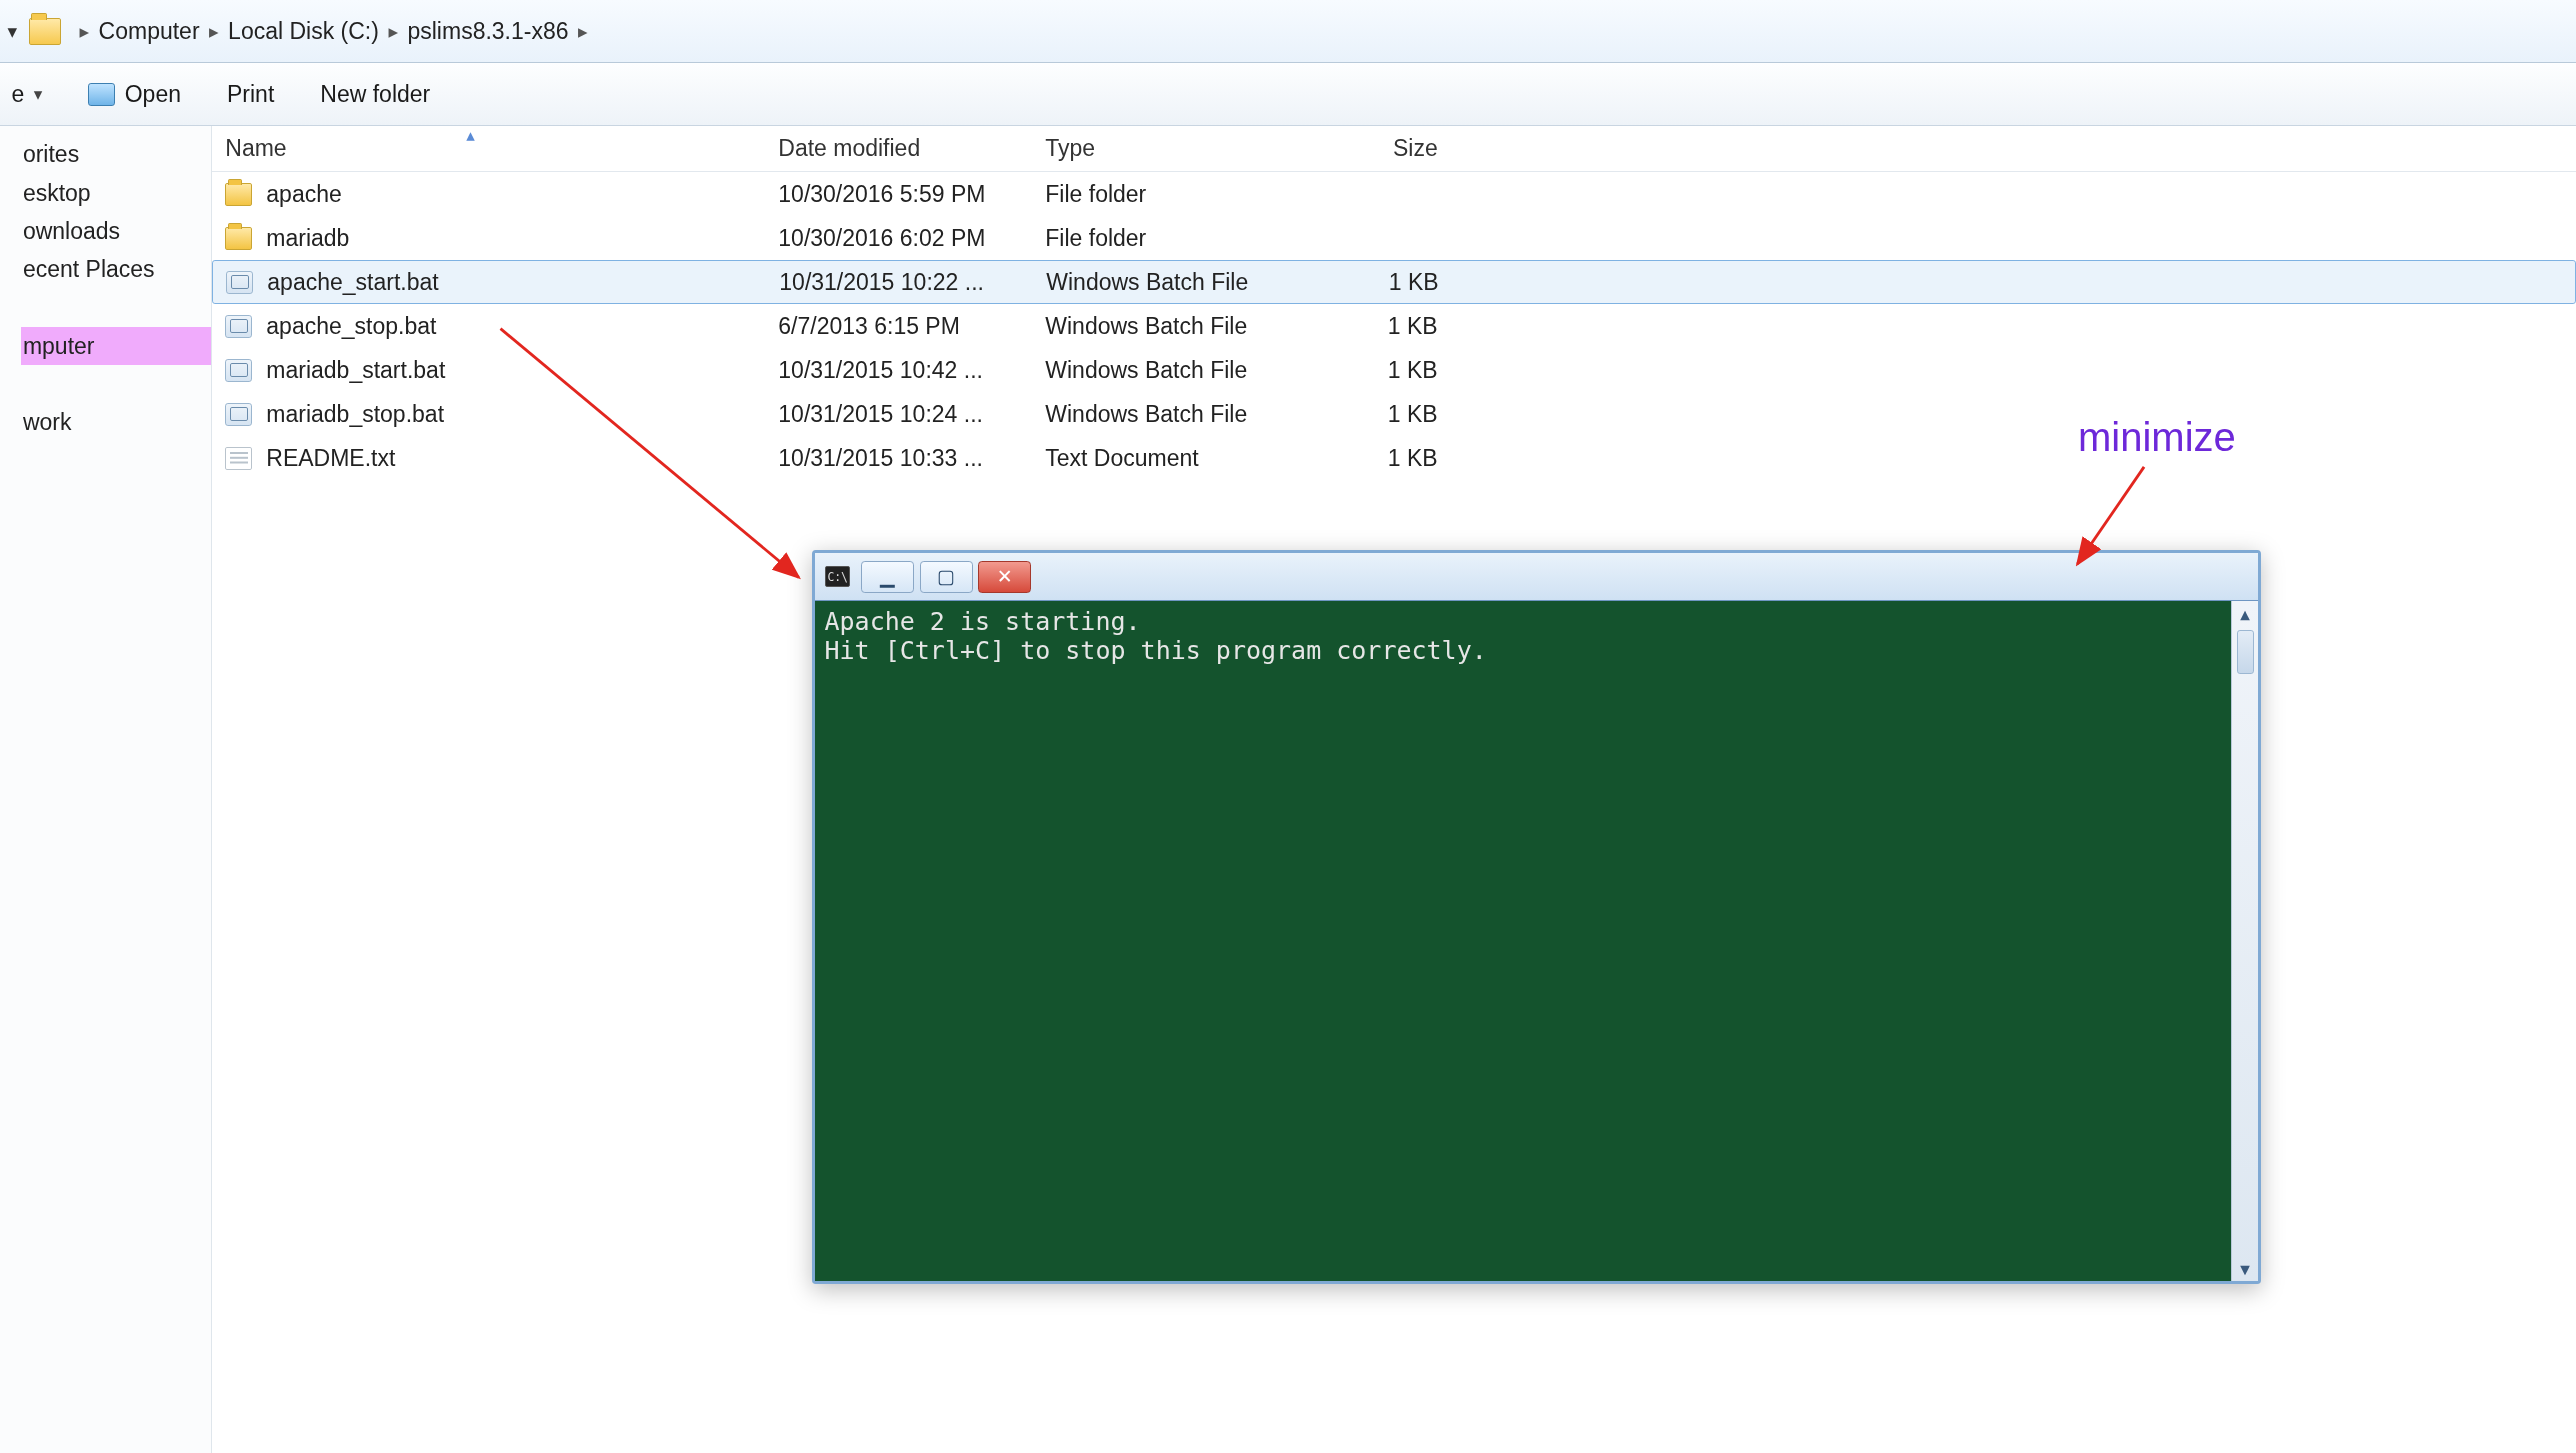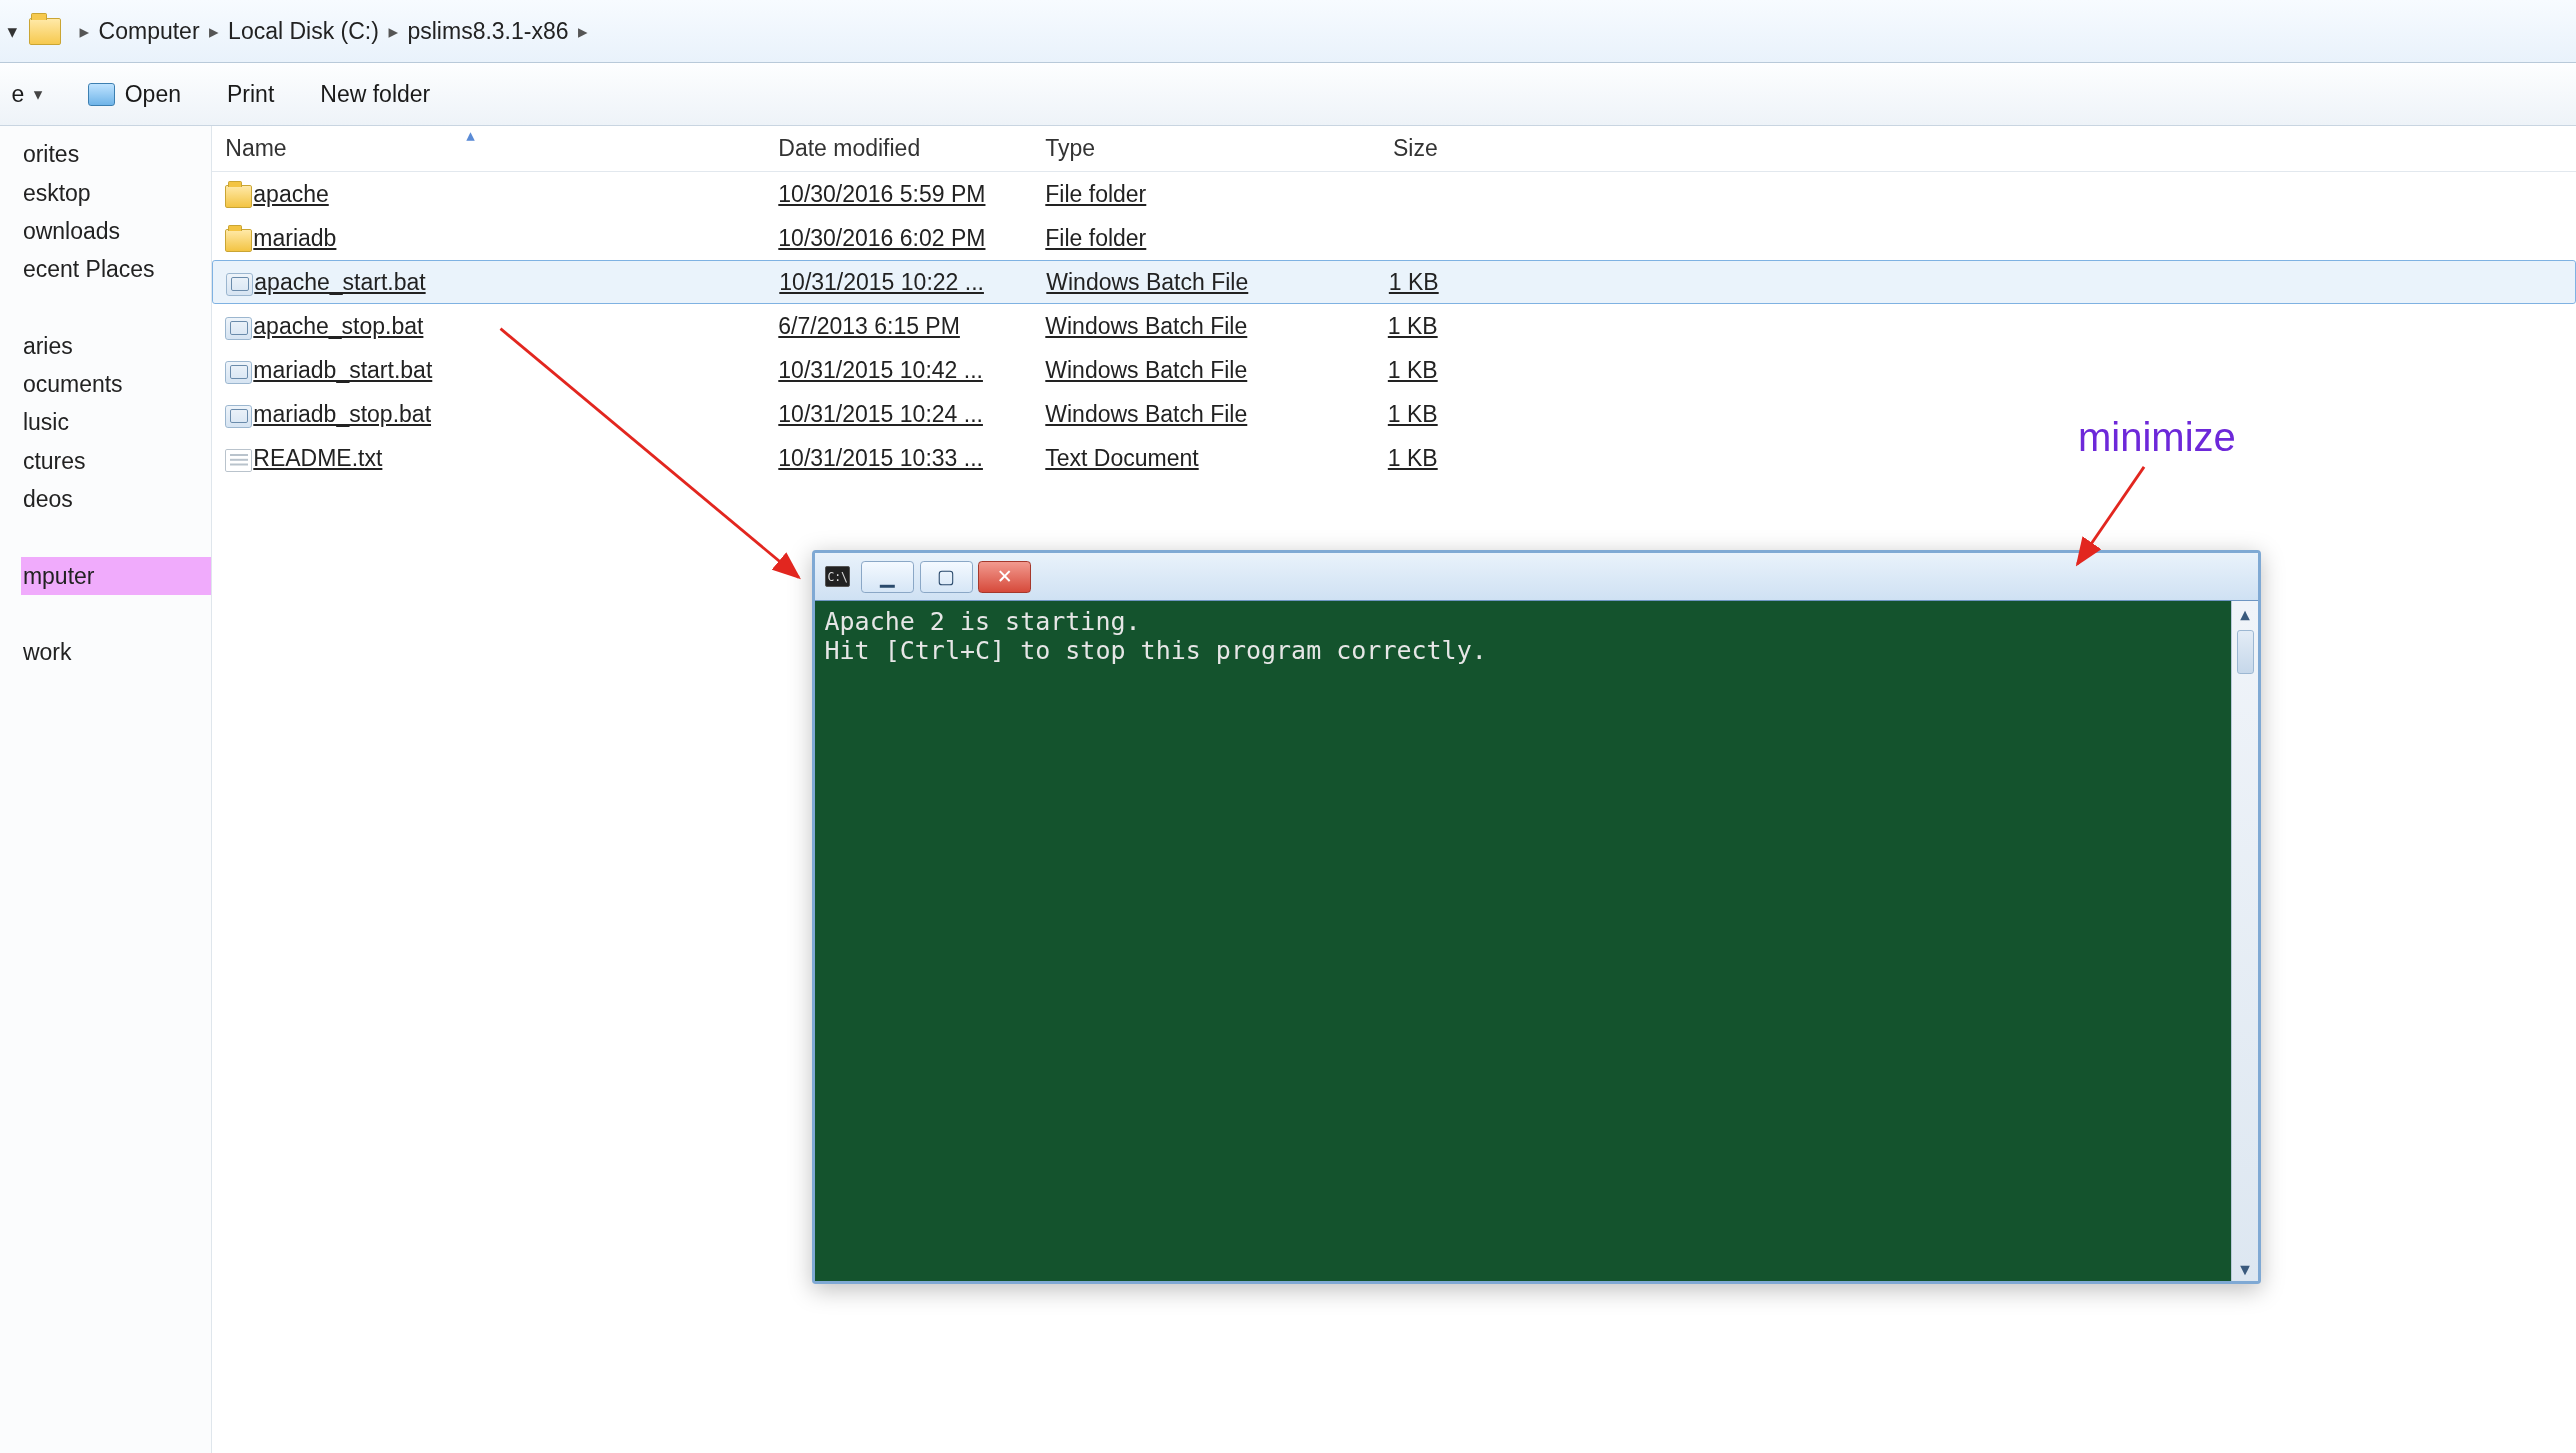--- a/index.html
+++ b/index.html
@@ -69,21 +69,21 @@
   .col.type { width:257px; }
   .col.size { width:162px; justify-content:flex-end; }
   .sort-caret { color:#5a8bd6; font-size:17px; position:relative; top:-13.3px; left:172px;}
   
   .file-row {
     display:flex; align-items:center; height:44px; color:#222;
   }
   .file-row.selected {
     background:#eaf3fb; border:1px solid #7fb2e2; border-radius:2.9px;
   }
-  .cell { padding:0 13.3px; display:flex; align-items:flex-end; gap:1px;text-decoration:underline; }
+  .cell { padding:0 13.3px; display:flex; align-items:center; gap:14px; }
   .cell.name { width:553px; }
   .cell.date { width:267px; }
   .cell.type { width:257px; }
   .cell.size { width:162px; justify-content:flex-end; }
   .ico { width:27px; height:23px; flex:0 0 27px; }
   .ico.folder { background:linear-gradient(#ffe9a8,#f3c443); border:1px solid #caa533; border-radius:1.9px; position:relative;}
   .ico.folder::before{content:"";position:absolute;top:-4.8px;left:1.9px;width:11.4px;height:4.8px;background:#f3c443;border:1px solid #caa533;border-bottom:none;border-radius:1.9px 1.9px 0 0;}
   .ico.bat { background:linear-gradient(#eef4fa,#d6e4f2); border:1px solid #9bb6cf; border-radius:2.9px; position:relative;}
   .ico.bat::after{content:"";position:absolute;inset:3.8px;border:1px solid #6a8bab;border-radius:1.9px;}
   .ico.txt { background:#fff; border:1px solid #b9c3cc; border-radius:1.9px; position:relative;}
@@ -167,27 +167,20 @@
 <div class="main">
 
   <div class="sidebar">
     <div class="nav-group">
       <div class="nav-item">orites</div>
       <div class="nav-item">esktop</div>
       <div class="nav-item">ownloads</div>
       <div class="nav-item">ecent Places</div>
     </div>
     <div class="nav-group">
-      <div class="nav-item">aries</div>
-      <div class="nav-item">ocuments</div>
-      <div class="nav-item">lusic</div>
-      <div class="nav-item">ctures</div>
-      <div class="nav-item">deos</div>
-    </div>
-    <div class="nav-group">
       <div class="nav-item selected">mputer</div>
     </div>
     <div class="nav-group">
       <div class="nav-item">work</div>
     </div>
   </div>
 
   <div class="files">
     <div class="col-headers">
       <div class="col name">

